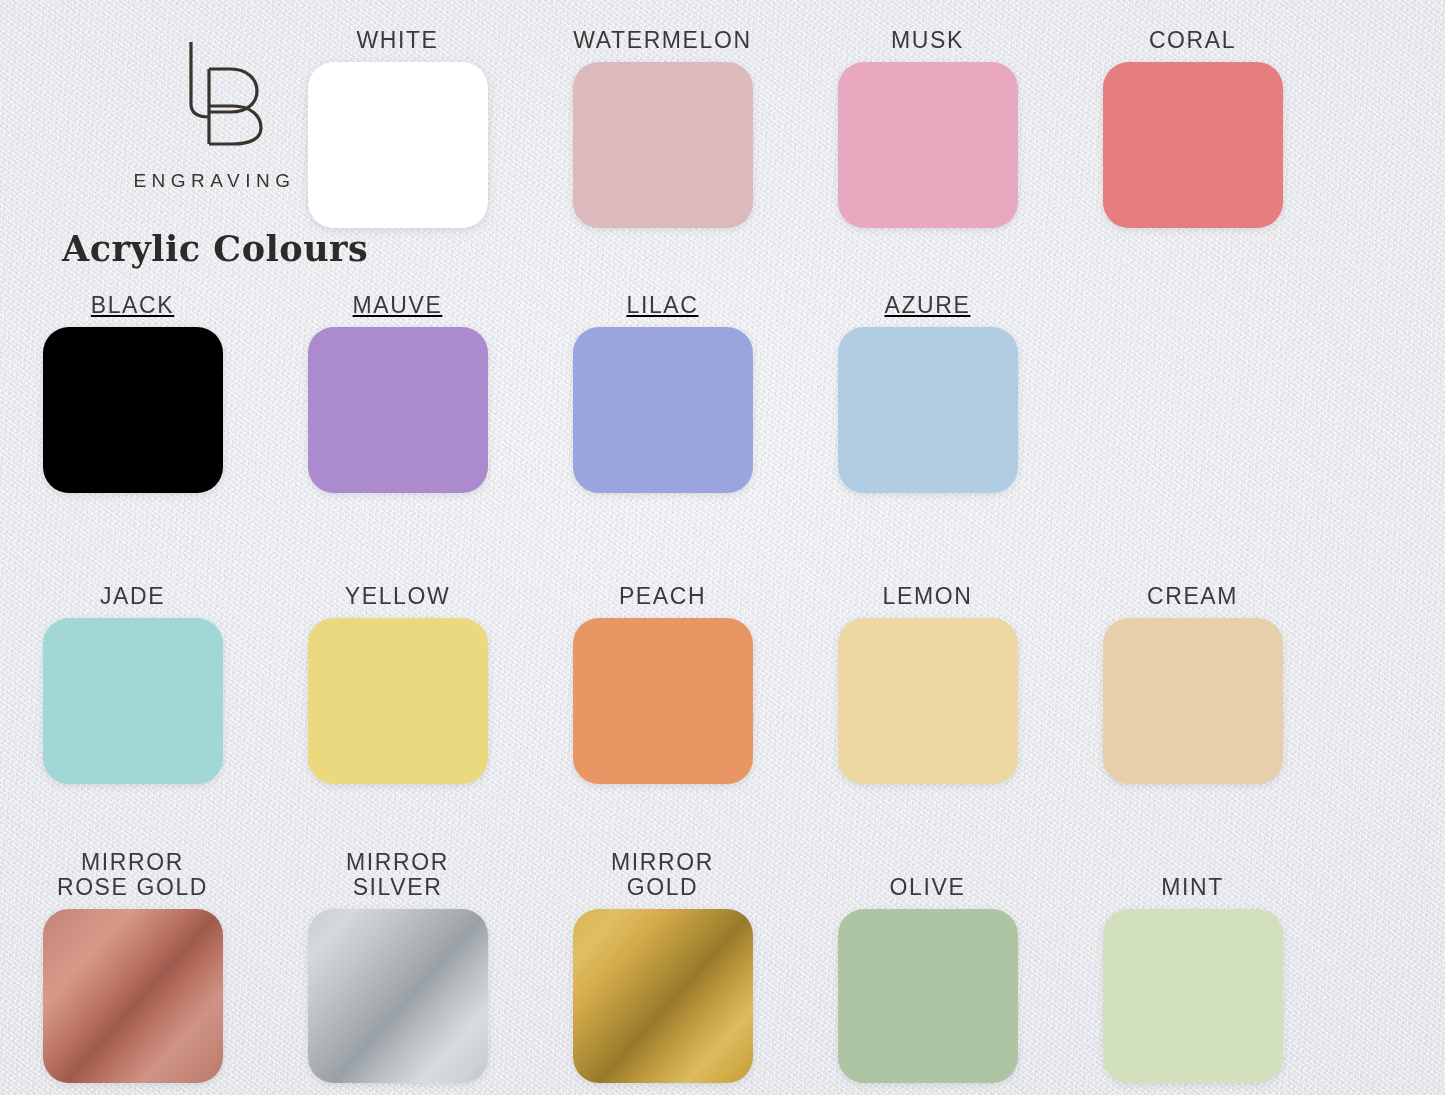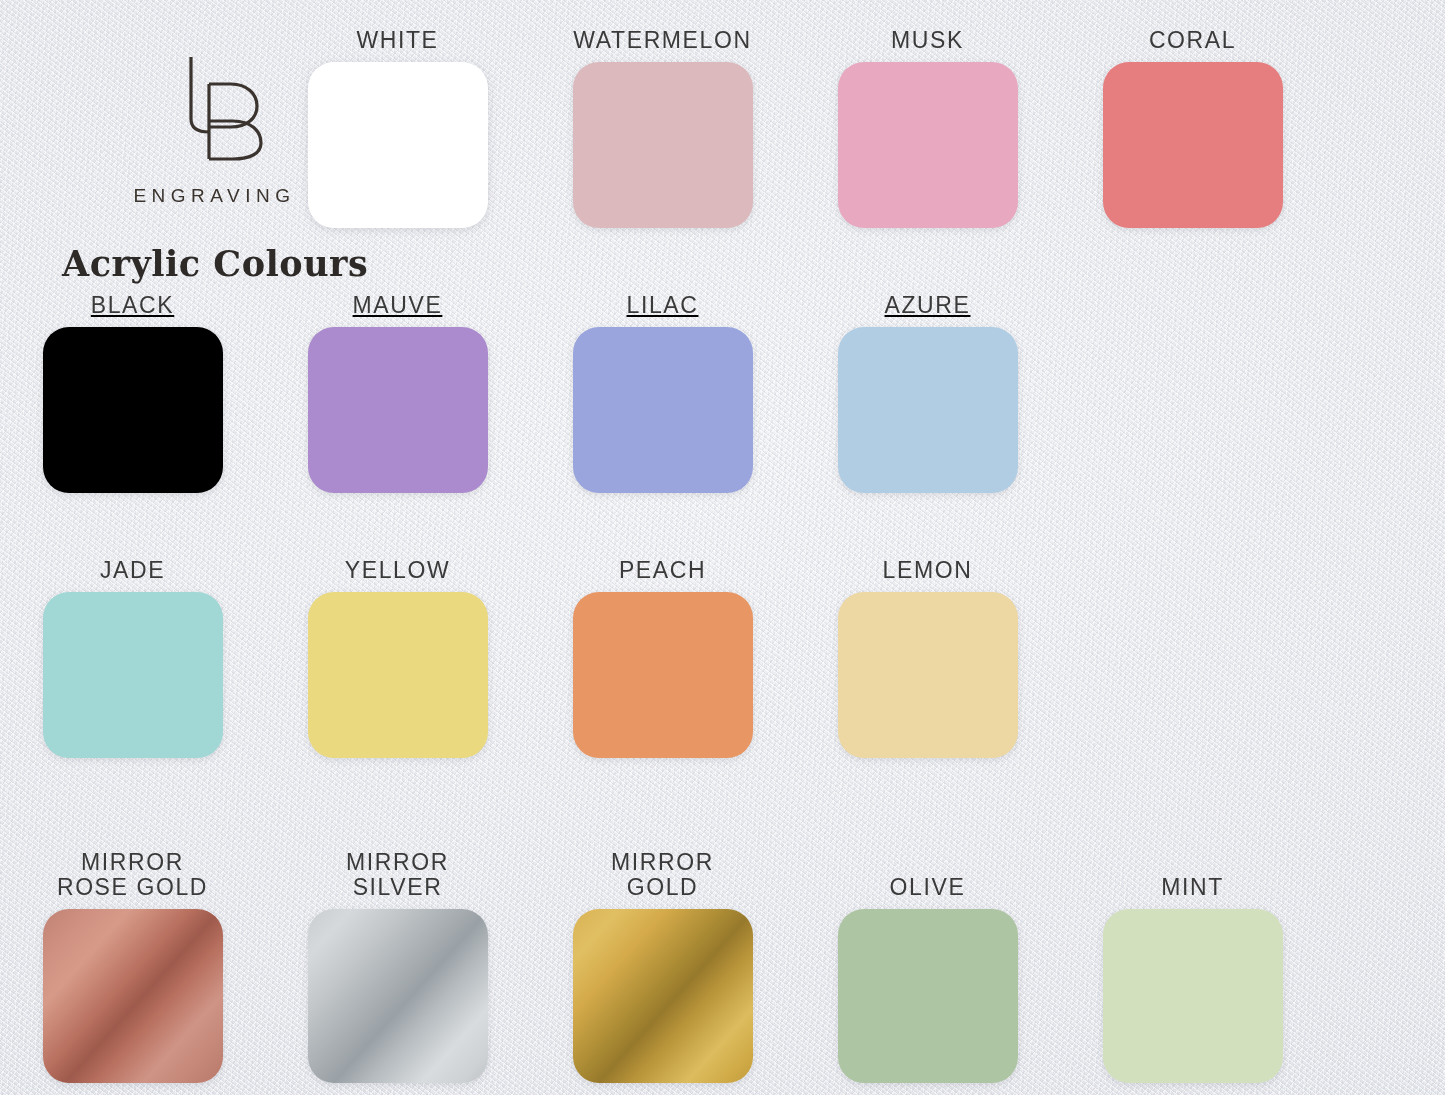--- a/index.html
+++ b/index.html
@@ -34,21 +34,21 @@
     position: relative;
     z-index: 1;
     width: 1445px;
     height: 1095px;
   }
 
   
   #brand {
     position: absolute;
     left: 62px;
-    top: 53px;
+    top: 38px;
     width: 300px;
     text-align: center;
   }
   #logo-mark {
     width: 130px;
     height: 122px;
     margin: 0 auto;
     display: block;
   }
   #brand-wordmark {
@@ -105,21 +105,21 @@
     width: 180px;
     height: 166px;
     border-radius: 26px;
     box-shadow: 0 2px 7px rgba(120,124,134,0.20);
   }
   .swatch.tall { height: 174px; }
 
   
   #row-1 { top: 28px; }
   #row-2 { top: 293px; text-decoration: underline; }
-  #row-3 { top: 558px; }
+  #row-3 { top: 584px; }
   #row-4 { top: 793px; }
 
   
   #row-4 .cell {
     justify-content: flex-end;
     height: 290px;
   }
   #row-4 .cell-label { min-height: 78px; display: flex; align-items: flex-end; text-align: center; }
 </style>
 </head>
@@ -222,20 +222,26 @@
         <div class="swatch-wrap">
           <div class="swatch" style="background: rgb(232, 151, 100);"></div>
         </div>
       </div>
       <div class="cell">
         <div class="cell-label">LEMON</div>
         <div class="swatch-wrap">
           <div class="swatch" style="background: rgb(237, 215, 162);"></div>
         </div>
       </div>
+      <div class="cell">
+        <div class="cell-label">CREAM</div>
+        <div class="swatch-wrap">
+          <div class="swatch" style="background: rgb(232, 207, 171);"></div>
+        </div>
+      </div>
     </div>
   <div class="grid-row" id="row-4">
       <div class="cell">
         <div class="cell-label">MIRROR
 ROSE GOLD</div>
         <div class="swatch-wrap">
           <div class="swatch tall" style="background: linear-gradient(132deg, rgb(192, 130, 115) 0%, rgb(207, 144, 129) 14%, rgb(215, 154, 136) 26%, rgb(184, 112, 95) 44%, rgb(158, 90, 76) 53%, rgb(184, 112, 95) 62%, rgb(207, 148, 134) 76%, rgb(192, 130, 115) 92%, rgb(185, 120, 106) 100%);"></div>
         </div>
       </div>
       <div class="cell">

